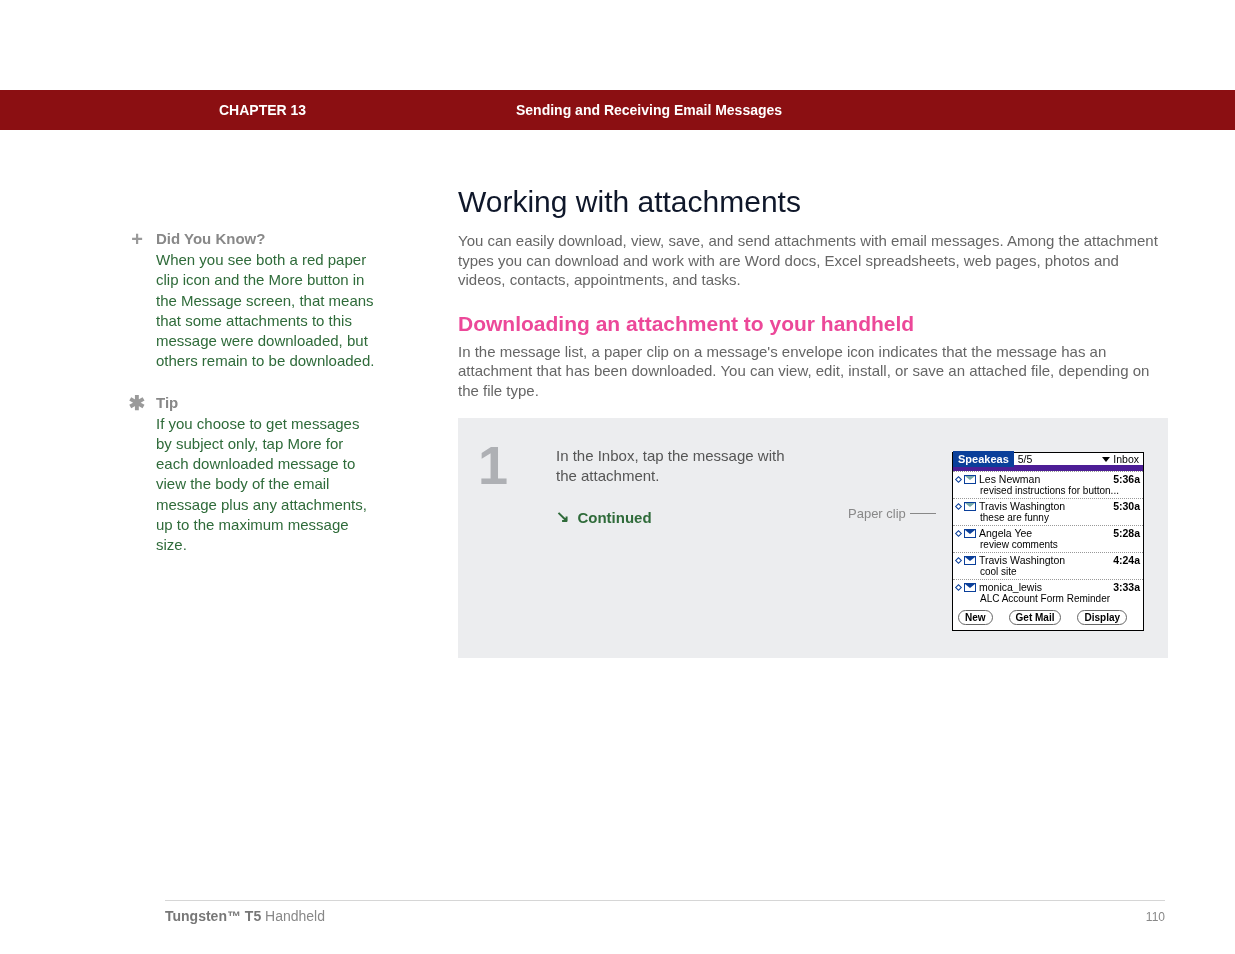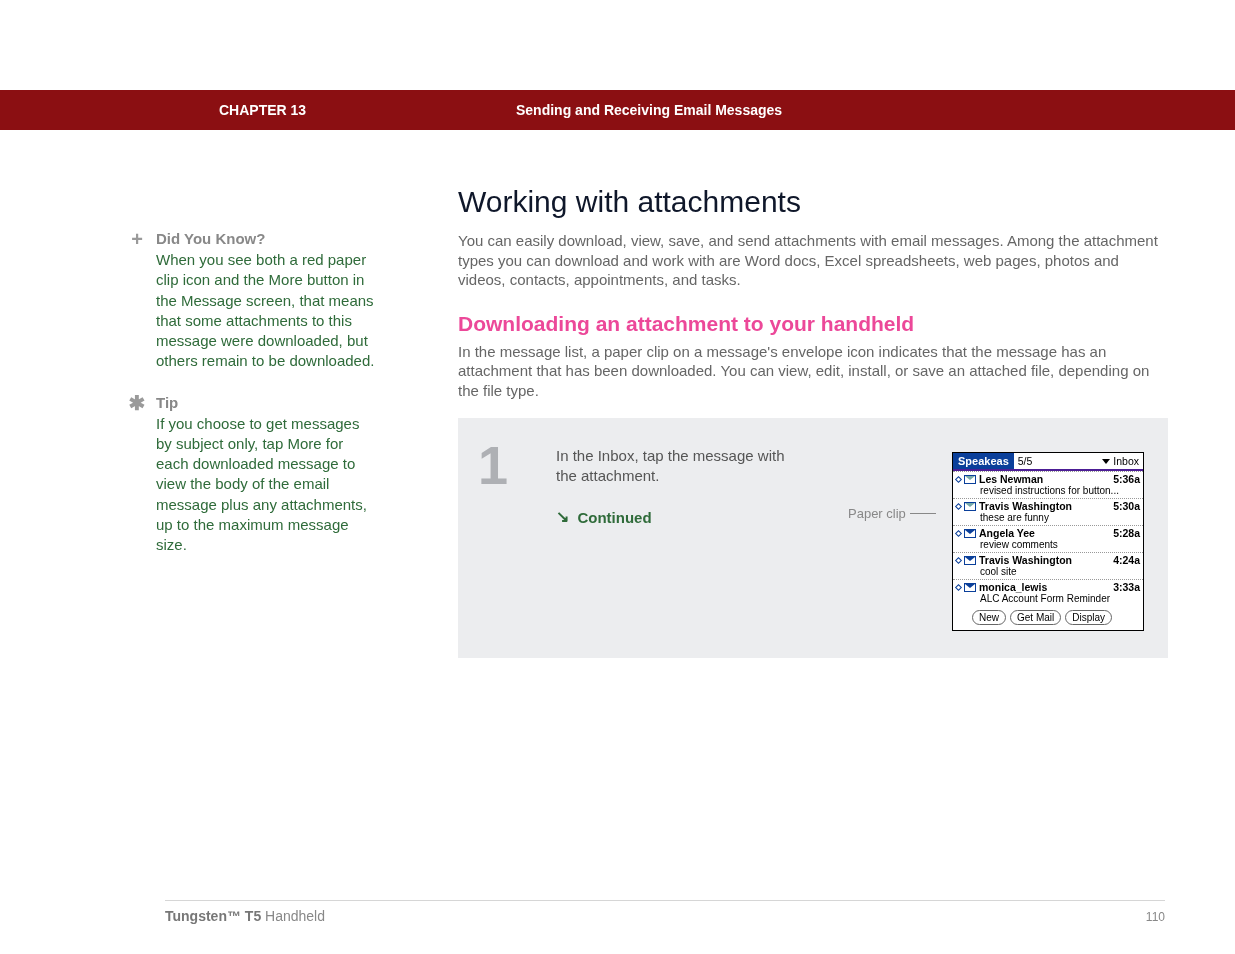--- a/index.html
+++ b/index.html
@@ -147,21 +147,21 @@
     width: 192px;
     background: #fff;
     border: 1px solid #000;
     font-family: Tahoma, Verdana, sans-serif;
     font-size: 10.5px;
   }
   .dev-top {
     display: flex;
     align-items: center;
     height: 18px;
-    border-bottom: 2px solid #4c1d95;
+    border-bottom: 6px solid #4c1d95;
   }
   .dev-app {
     background: #0a3f9a;
     color: #fff;
     font-weight: bold;
     padding: 2px 5px;
     font-size: 11px;
   }
   .dev-count { padding: 0 4px; color:#000; }
   .dev-inbox {
@@ -205,34 +205,35 @@
     content: "";
     position: absolute;
     left: 0; top: 0;
     border-left: 5px solid transparent;
     border-right: 5px solid transparent;
     border-top: 4px solid #0a3f9a;
   }
   .env.opened::before {
      border-top-color: #7aa;
   }
-  .sender { font-weight: bold; color:#000; flex:1; white-space:nowrap; overflow:hidden; text-overflow:ellipsis;}
+  .sender { font-weight: normal; color:#000; flex:1; white-space:nowrap; overflow:hidden; text-overflow:ellipsis;}
   .time { color:#000; font-weight:bold; }
   .r2 {
     padding-left: 24px;
     color: #000;
     font-size: 10px;
     white-space: nowrap;
     overflow: hidden;
     text-overflow: ellipsis;
   }
   .dev-buttons {
     display: flex;
-    gap: 4px;
-    padding: 4px 3px 5px 19px;
+    gap: 16px;
+    padding: 4px 3px 5px 5px;
+    font-weight: bold;
   }
   .dbtn {
     border: 1px solid #666;
     border-radius: 9px;
     padding: 1px 6px;
     font-size: 10px;
     background: #fff;
     color:#000;
   }
   .footer-line {

